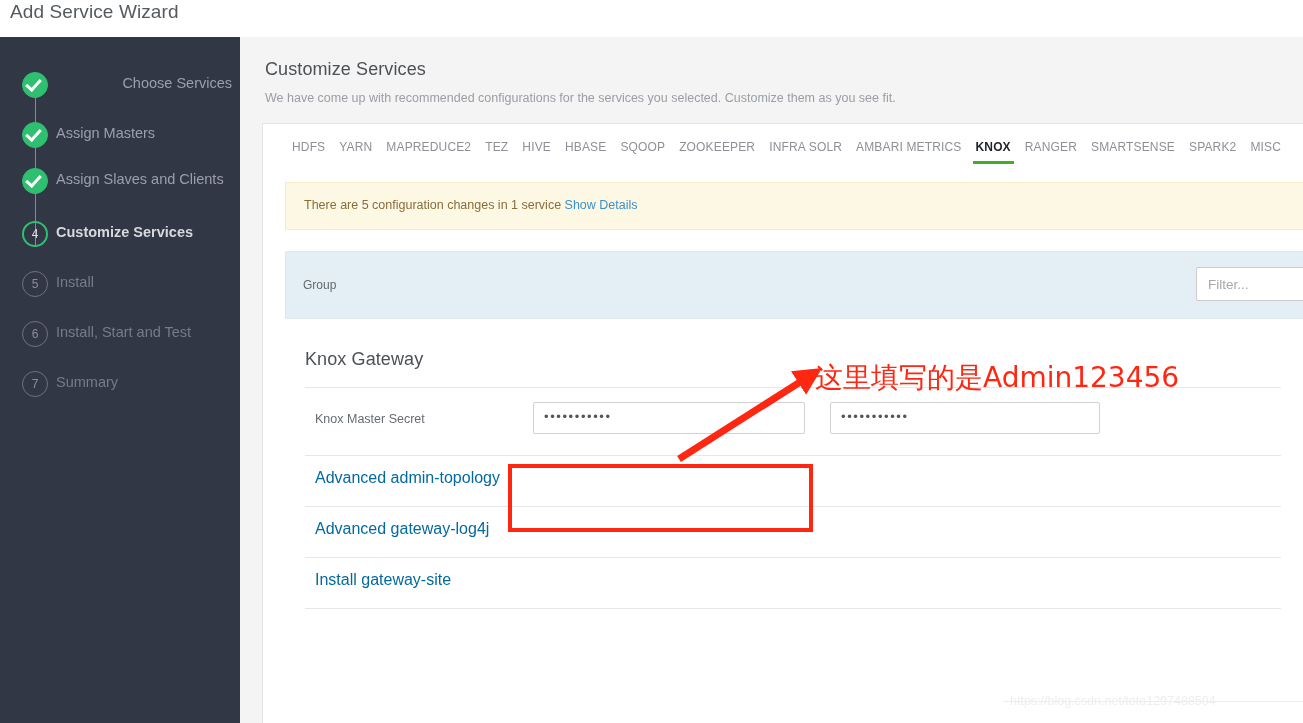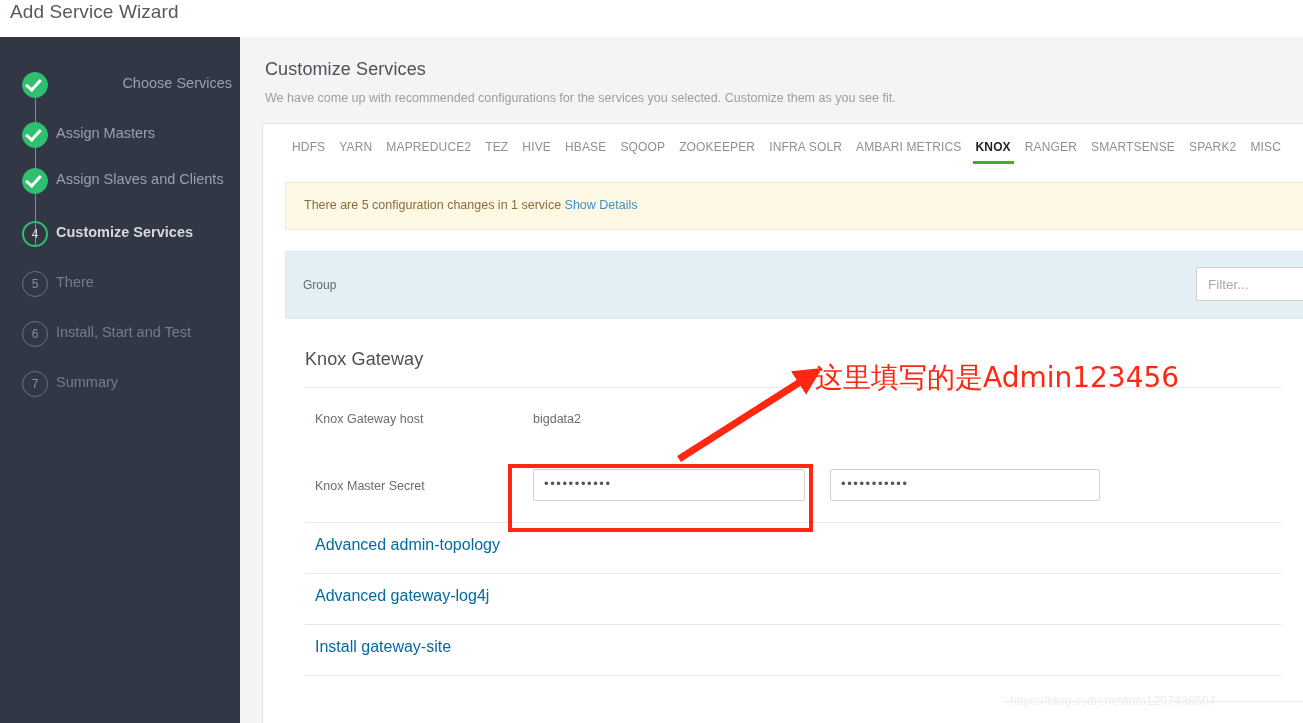--- a/index.html
+++ b/index.html
@@ -380,21 +380,21 @@
       <div class="step current" style="top: 184px;">
         <div class="bullet">
           <span class="num">4</span>
         </div>
         <div class="label">Customize Services</div>
       </div>
       <div class="step pending" style="top: 234px;">
         <div class="bullet">
           <span class="num">5</span>
         </div>
-        <div class="label">There</div>
+        <div class="label">Install</div>
       </div>
       <div class="step pending" style="top: 284px;">
         <div class="bullet">
           <span class="num">6</span>
         </div>
         <div class="label">Install, Start and Test</div>
       </div>
       <div class="step pending" style="top: 334px;">
         <div class="bullet">
           <span class="num">7</span>
@@ -430,24 +430,20 @@
       <div id="filterbox">
         <input type="text" placeholder="Filter..." style="">
       </div>
     </div>
 
     <div id="configbody">
 
       <div class="section-title">Knox Gateway</div>
       <div class="hr"></div>
 
-      <div class="prop-row">
-        <div class="pname">Knox Gateway host</div>
-        <div class="pval-text">bigdata2</div>
-      </div>
 
       <div class="prop-row">
         <div class="pname">Knox Master Secret</div>
         <div class="pw-field" id="pw1">
           <span class="dots">•••••••••••</span>
         </div>
         <div class="pw-field" id="pw2">
           <span class="dots">•••••••••••</span>
         </div>
       </div>

